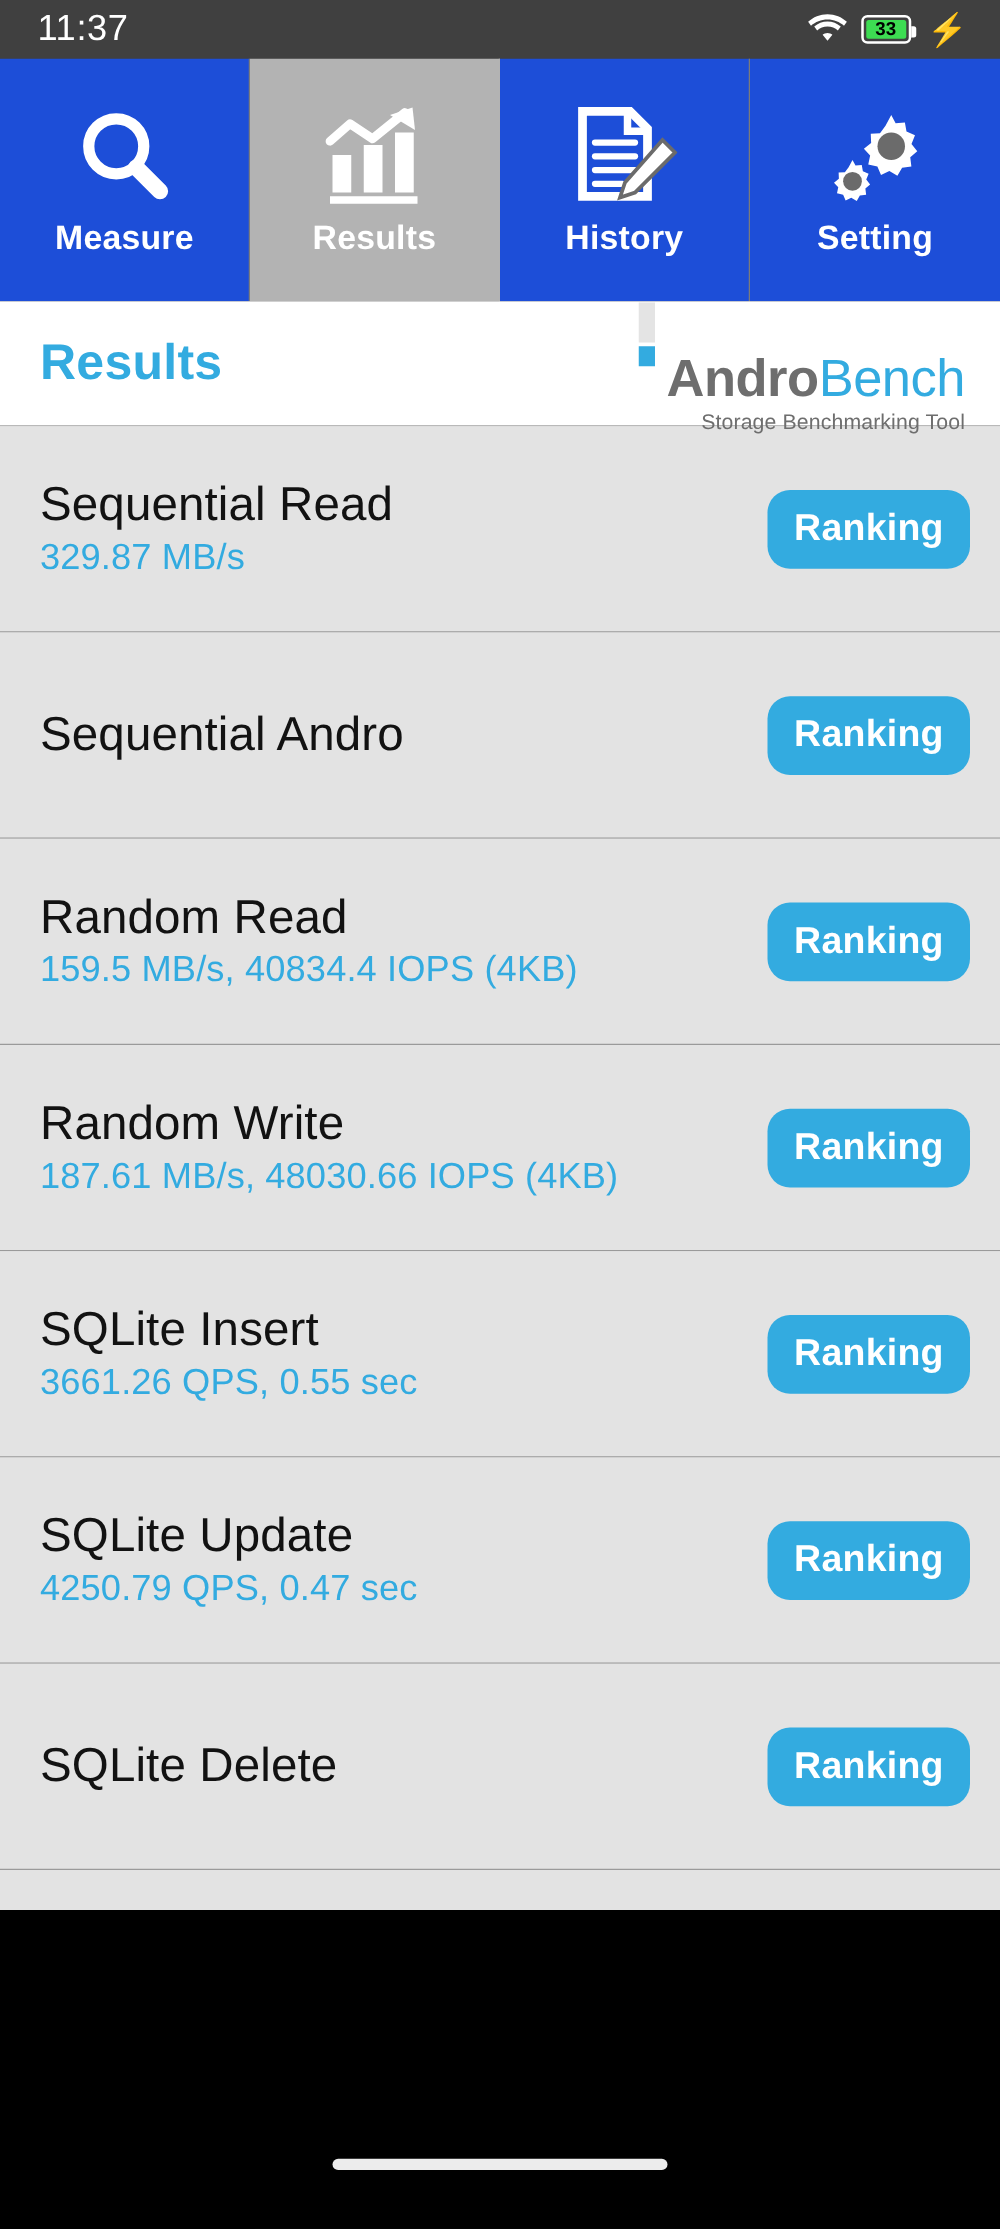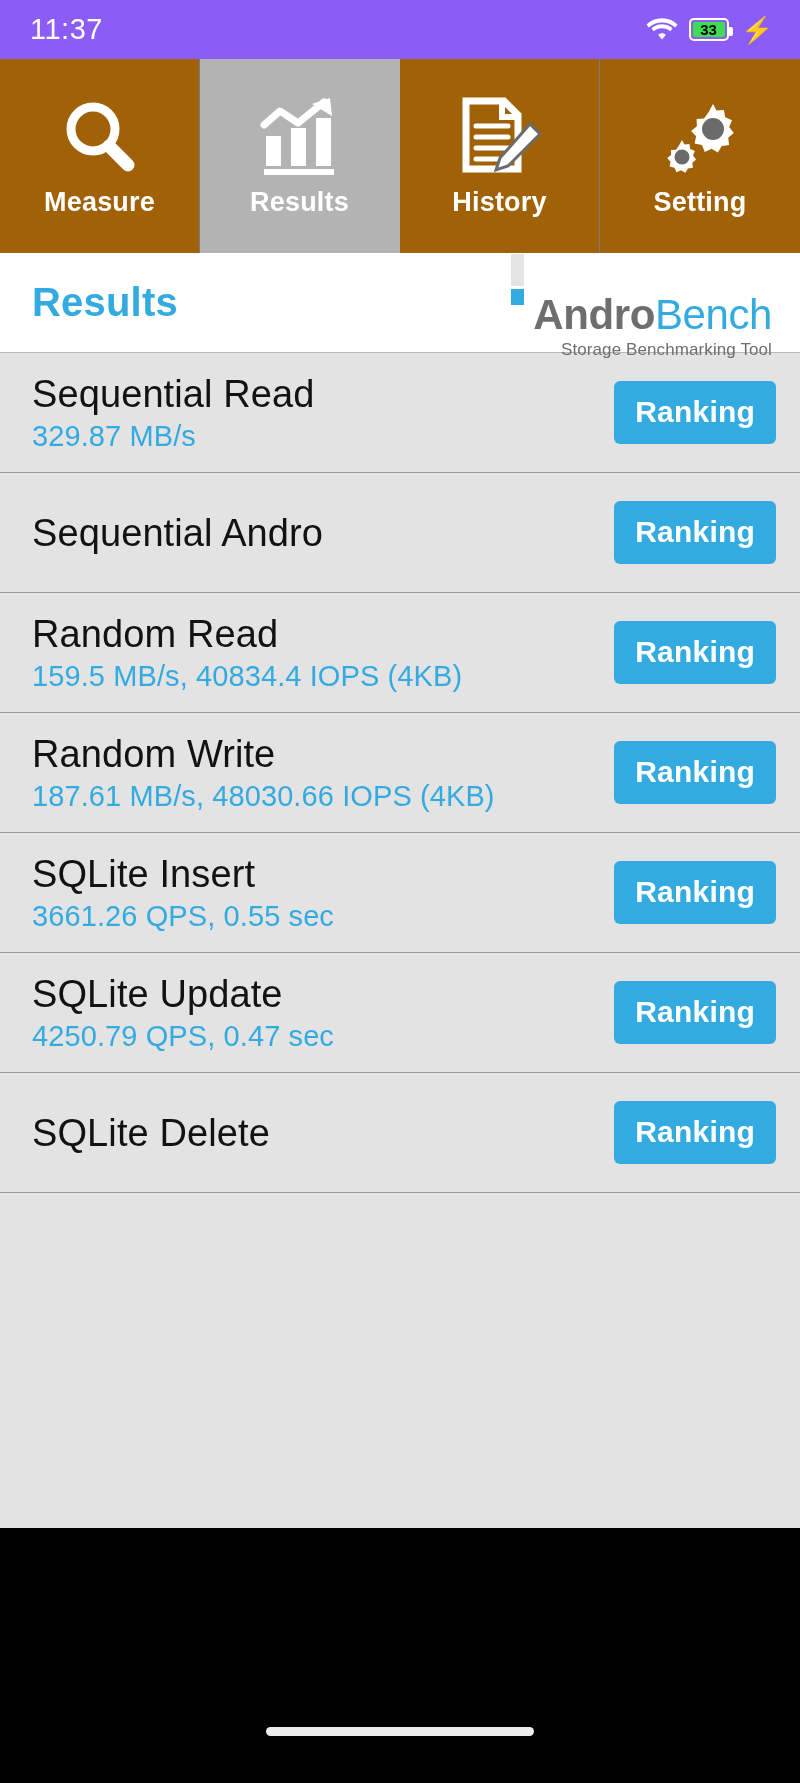--- a/index.html
+++ b/index.html
@@ -15,22 +15,22 @@
     position: relative;
     width: 800px;
     height: 1783px;
     background: #000;
     display: flex;
     flex-direction: column;
   }
 
   
   .status-bar {
-    height: 59px;
-    background: #8b5cf6;
+    height: 47px;
+    background: #404040;
     color: #fff;
     display: flex;
     align-items: center;
     justify-content: space-between;
     padding: 0 26px 0 30px;
     flex: 0 0 auto;
   }
   .status-time {
     font-size: 29px;
     letter-spacing: 0.5px;
@@ -79,21 +79,21 @@
 
   
   .tabbar {
     display: flex;
     height: 194px;
     flex: 0 0 auto;
     background: #6b6b6b;
   }
   .tab {
     flex: 1 1 25%;
-    background: #a16207;
+    background: #1d4ed8;
     display: flex;
     flex-direction: column;
     align-items: center;
     justify-content: center;
     gap: 6px;
     position: relative;
     border-right: 1px solid #7b7b7b;
   }
   .tab:last-child { border-right: none; }
   .tab.active { background: #b3b3b3; border-right-color: #b3b3b3; }
@@ -153,21 +153,21 @@
   }
 
   
   .results-list {
     background: #e3e3e3;
     flex: 1 1 auto;
     overflow: hidden;
     border-top: 1px solid #b9b9b9;
   }
   .result-row {
-    height: 120px;
+    height: 165px;
     display: flex;
     align-items: center;
     justify-content: space-between;
     padding: 0 24px 0 32px;
     border-bottom: 1px solid #9a9a9a;
     background: #e3e3e3;
   }
   .result-text { display: flex; flex-direction: column; gap: 9px; }
   .result-name {
     font-size: 38px;
@@ -181,21 +181,21 @@
     color: #33abe0;
     letter-spacing: 0.1px;
     line-height: 1;
   }
   .ranking-btn {
     background: #33abe0;
     color: #ffffff;
     font-size: 30px;
     font-weight: bold;
     border: none;
-    border-radius: 6px;
+    border-radius: 18px;
     padding: 16px 21px 17px;
     font-family: "Liberation Sans", sans-serif;
     letter-spacing: 0.2px;
     cursor: pointer;
     line-height: 1;
   }
   .list-filler { background: #e3e3e3; flex: 1 1 auto; }
 
   
   .navbar {

